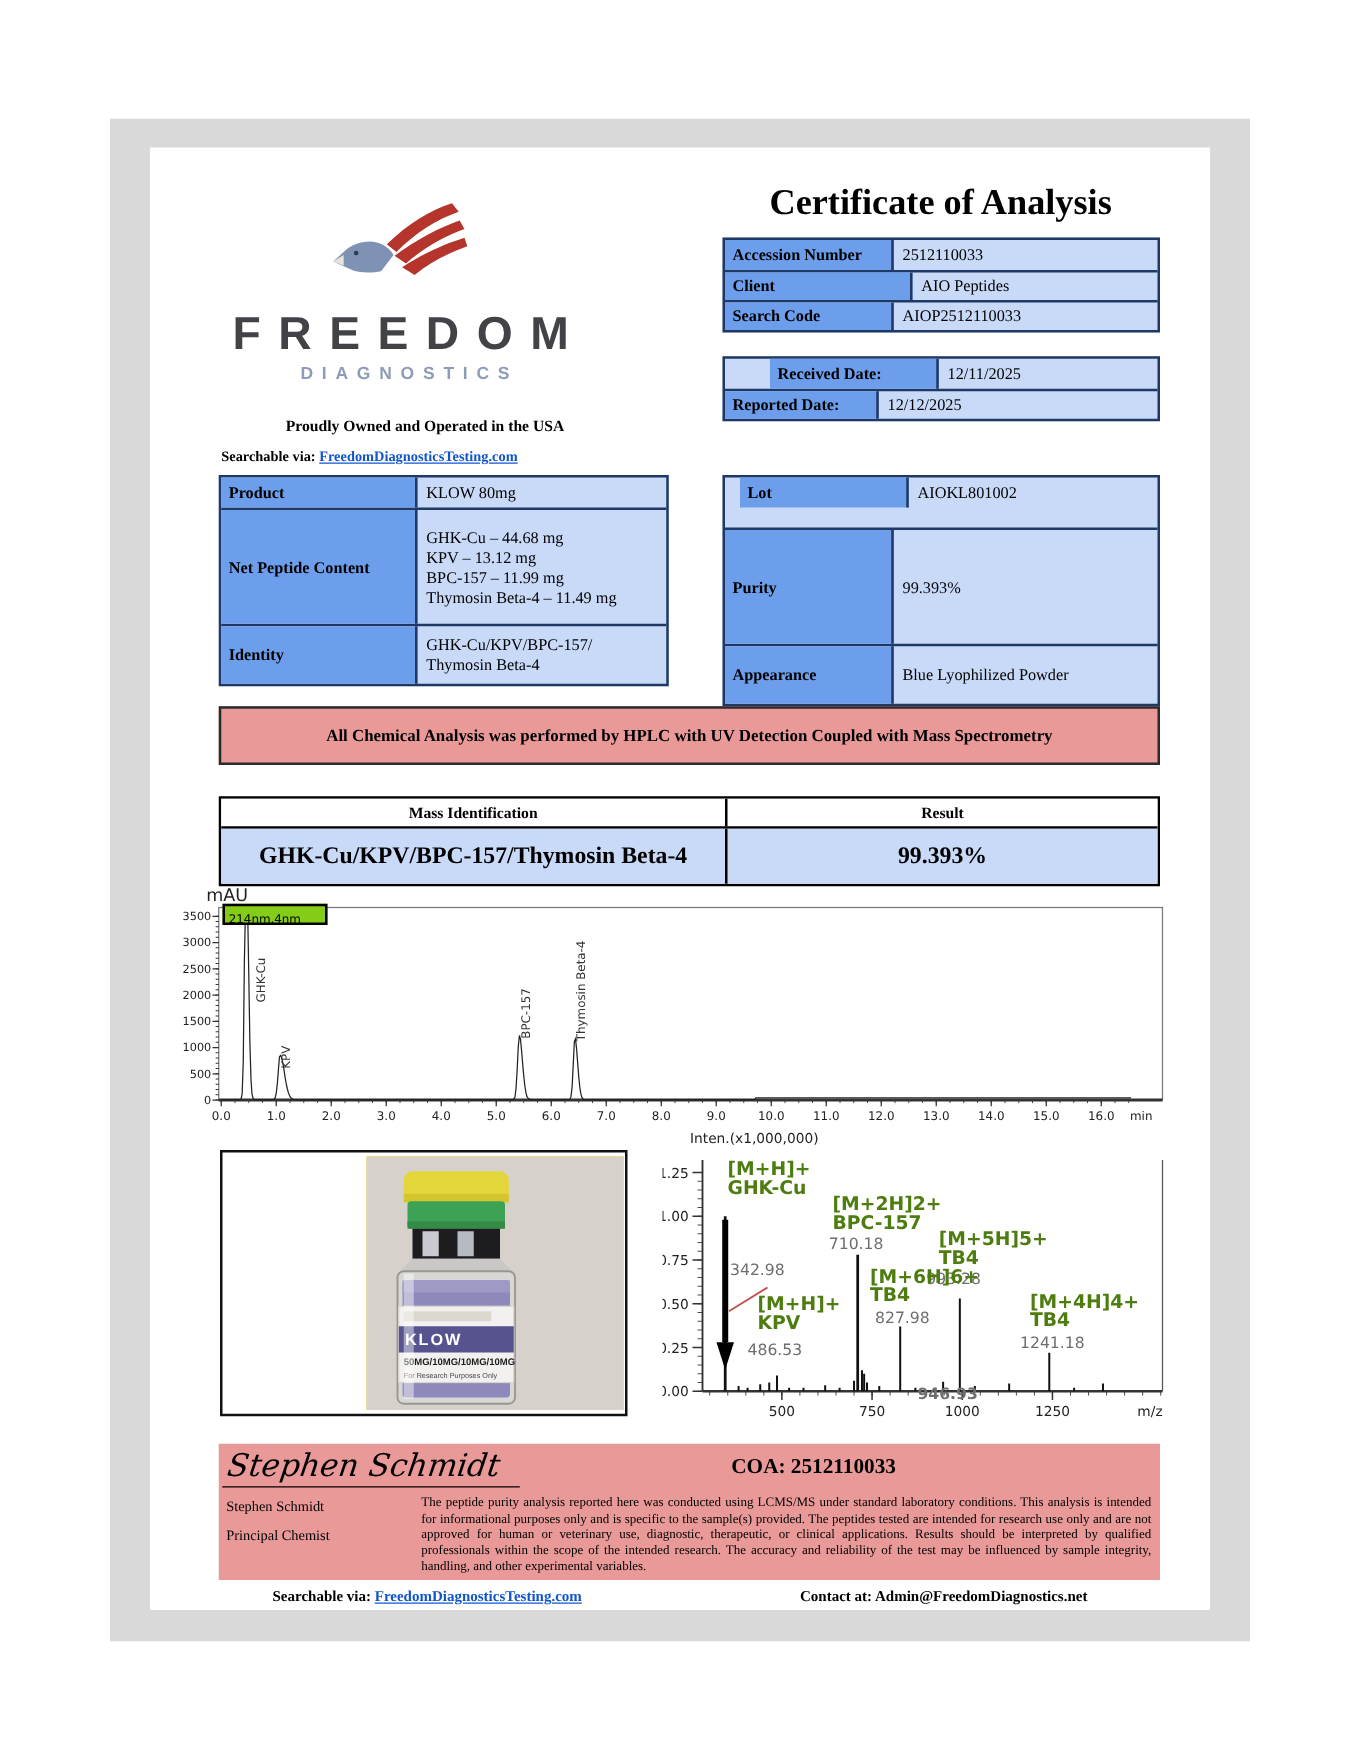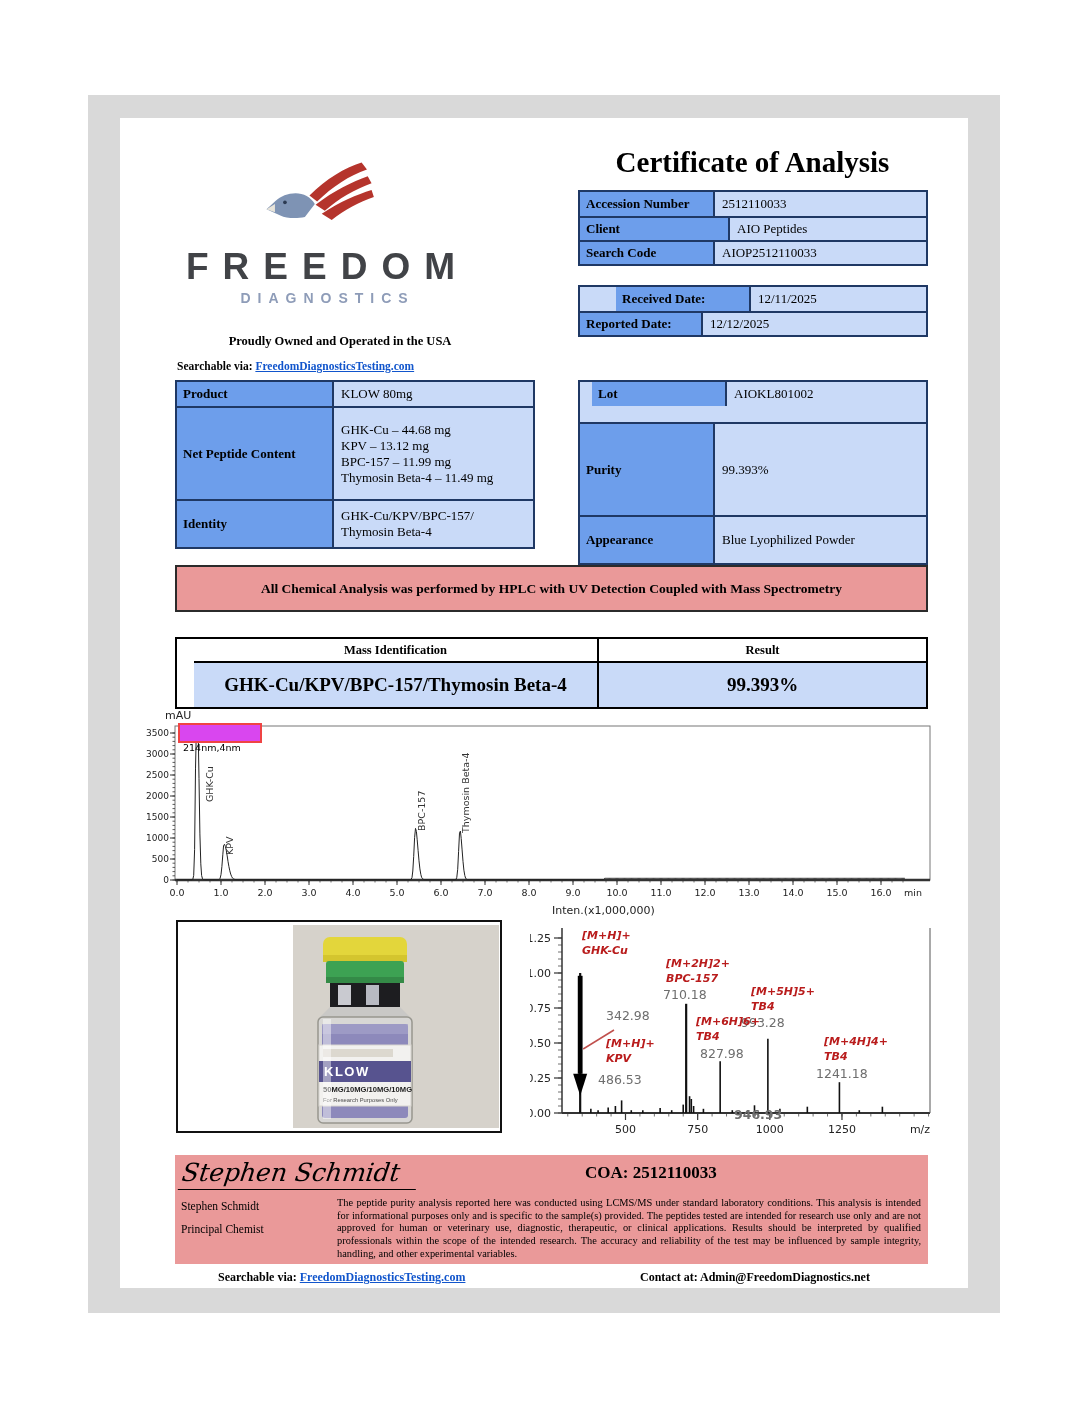--- a/index.html
+++ b/index.html
@@ -30,37 +30,37 @@
           display:flex;align-items:center;padding:1px 6px;font-size:13px;}
   .tvalue{display:flex;align-items:center;padding:1px 7px;font-size:13px;box-sizing:border-box;flex:1;}
   .pre{white-space:pre-line;}
 
   
   .banner{background:var(--banner,#ea9999);border:2px solid #2b2b2b;box-sizing:border-box;
           display:flex;align-items:center;justify-content:center;
           font-weight:700;font-size:13.5px;text-align:center;}
 
   
-  .mass-tbl{border:2px solid #000;box-sizing:border-box;padding-left:17px;}
+  .mass-tbl{border:2px solid #000;box-sizing:border-box;}
   .mass-hdr{display:flex;background:#fff;border-bottom:2px solid #000;box-sizing:border-box;}
   .mass-row{display:flex;background:var(--value-cell,#c9daf8);box-sizing:border-box;}
   .mass-c1{width:405px;border-right:2px solid #000;box-sizing:border-box;
            display:flex;align-items:center;justify-content:center;}
   .mass-c2{flex:1;display:flex;align-items:center;justify-content:center;}
   .mass-hdr .mass-c1,.mass-hdr .mass-c2{font-weight:700;font-size:12.5px;height:22px;}
   .mass-row .mass-c1,.mass-row .mass-c2{font-weight:700;font-size:19px;height:44px;}
 
   
   .chart-text{font-family:"DejaVu Sans",sans-serif;color:#222;}
-  .wl-box{border:2px solid #ef4444;background:#d946ef;font-family:"DejaVu Sans",sans-serif;
-          font-size:9.5px;line-height:13px;padding:16px 0 0 3px;box-sizing:border-box;}
+  .wl-box{border:2px solid #000000;background:#84cc16;font-family:"DejaVu Sans",sans-serif;
+          font-size:9.5px;line-height:13px;padding:4px 0 0 3px;box-sizing:border-box;}
   .rot-label{font-family:"DejaVu Sans",sans-serif;font-size:9.5px;color:#333;
              transform:rotate(-90deg);transform-origin:0 0;white-space:nowrap;}
-  .ms-ann{font-family:"DejaVu Sans",sans-serif;font-weight:700;font-size:11px;line-height:15px;
-          color:#b91c1c;white-space:pre-line;font-style:italic;}
+  .ms-ann{font-family:"DejaVu Sans",sans-serif;font-weight:700;font-size:15px;line-height:15px;
+          color:#4d7c0f;white-space:pre-line;}
   .ms-val{font-family:"DejaVu Sans",sans-serif;font-size:12.5px;color:#6e6e6e;white-space:nowrap;}
 
   
   .photo-box{border:2px solid #111;background:#fff;box-sizing:border-box;}
   .photo{background:#fde047;}
 
   
   .sig-box{background:var(--banner,#ea9999);}
   .sig-script{font-family:"DejaVu Serif",serif;font-style:italic;font-size:25px;
               transform:skewX(-8deg);display:inline-block;border-bottom:1.5px solid #000;
@@ -321,21 +321,21 @@
       <line x1="692" y1="172" x2="692" y2="174.5" stroke="#333" stroke-width="0.7"></line>
       <line x1="703" y1="172" x2="703" y2="174.5" stroke="#333" stroke-width="0.7"></line>
       <line x1="714" y1="172" x2="714" y2="174.5" stroke="#333" stroke-width="0.7"></line>
       <line x1="725" y1="172" x2="725" y2="174.5" stroke="#333" stroke-width="0.7"></line>
       <line x1="736" y1="172" x2="736" y2="174.5" stroke="#333" stroke-width="0.7"></line>
       <line x1="747" y1="172" x2="747" y2="174.5" stroke="#333" stroke-width="0.7"></line>
       <line x1="758" y1="172" x2="758" y2="174.5" stroke="#333" stroke-width="0.7"></line>
       <text x="768" y="188" text-anchor="middle" font-size="9.5" font-family="DejaVu Sans, sans-serif" fill="#222">min</text>
       <polyline points="32.0,171.7 32.9,171.7 33.8,171.7 34.6,171.7 35.5,171.7 36.4,171.7 37.3,171.7 38.2,171.7 39.0,171.7 39.9,171.7 40.8,171.7 41.7,171.7 42.6,171.7 43.4,171.7 44.3,171.7 45.2,171.7 46.1,171.7 47.0,171.7 47.8,171.4 48.7,167.4 49.6,141.7 50.5,60.9 51.4,19.0 52.2,19.0 53.1,19.0 54.0,70.6 54.9,125.9 55.8,155.8 56.6,167.4 57.5,170.8 58.4,171.5 59.3,171.6 60.2,171.7 61.0,171.7 61.9,171.7 62.8,171.7 63.7,171.7 64.6,171.7 65.4,171.7 66.3,171.7 67.2,171.7 68.1,171.7 69.0,171.7 69.8,171.7 70.7,171.7 71.6,171.7 72.5,171.7 73.4,171.6 74.2,171.4 75.1,170.3 76.0,166.6 76.9,158.5 77.8,146.8 78.6,137.4 79.5,136.3 80.4,138.5 81.3,142.6 82.2,147.9 83.0,153.4 83.9,158.5 84.8,162.8 85.7,166.1 86.6,168.4 87.4,169.9 88.3,170.7 89.2,171.2 90.1,171.5 91.0,171.6 91.8,171.6 92.7,171.7 93.6,171.7 94.5,171.7 95.4,171.7 96.2,171.7 97.1,171.7 98.0,171.7 98.9,171.7 99.8,171.7 100.6,171.7 101.5,171.7 102.4,171.7 103.3,171.7 104.2,171.7 105.0,171.7 105.9,171.7 106.8,171.7 107.7,171.7 108.6,171.7 109.4,171.7 110.3,171.7 111.2,171.7 112.1,171.7 113.0,171.7 113.8,171.7 114.7,171.7 115.6,171.7 116.5,171.7 117.4,171.7 118.2,171.7 119.1,171.7 120.0,171.7 120.9,171.7 121.8,171.7 122.6,171.7 123.5,171.7 124.4,171.7 125.3,171.7 126.2,171.7 127.0,171.7 127.9,171.7 128.8,171.7 129.7,171.7 130.6,171.7 131.4,171.7 132.3,171.7 133.2,171.7 134.1,171.7 135.0,171.7 135.8,171.7 136.7,171.7 137.6,171.7 138.5,171.7 139.4,171.7 140.2,171.7 141.1,171.7 142.0,171.7 142.9,171.7 143.8,171.7 144.6,171.7 145.5,171.7 146.4,171.7 147.3,171.7 148.2,171.7 149.0,171.7 149.9,171.7 150.8,171.7 151.7,171.7 152.6,171.7 153.4,171.7 154.3,171.7 155.2,171.7 156.1,171.7 157.0,171.7 157.8,171.7 158.7,171.7 159.6,171.7 160.5,171.7 161.4,171.7 162.2,171.7 163.1,171.7 164.0,171.7 164.9,171.7 165.8,171.7 166.6,171.7 167.5,171.7 168.4,171.7 169.3,171.7 170.2,171.7 171.0,171.7 171.9,171.7 172.8,171.7 173.7,171.7 174.6,171.7 175.4,171.7 176.3,171.7 177.2,171.7 178.1,171.7 179.0,171.7 179.8,171.7 180.7,171.7 181.6,171.7 182.5,171.7 183.4,171.7 184.2,171.7 185.1,171.7 186.0,171.7 186.9,171.7 187.8,171.7 188.6,171.7 189.5,171.7 190.4,171.7 191.3,171.7 192.2,171.7 193.0,171.7 193.9,171.7 194.8,171.7 195.7,171.7 196.6,171.7 197.4,171.7 198.3,171.7 199.2,171.7 200.1,171.7 201.0,171.7 201.8,171.7 202.7,171.7 203.6,171.7 204.5,171.7 205.4,171.7 206.2,171.7 207.1,171.7 208.0,171.7 208.9,171.7 209.8,171.7 210.6,171.7 211.5,171.7 212.4,171.7 213.3,171.7 214.2,171.7 215.0,171.7 215.9,171.7 216.8,171.7 217.7,171.7 218.6,171.7 219.4,171.7 220.3,171.7 221.2,171.7 222.1,171.7 223.0,171.7 223.8,171.7 224.7,171.7 225.6,171.7 226.5,171.7 227.4,171.7 228.2,171.7 229.1,171.7 230.0,171.7 230.9,171.7 231.8,171.7 232.6,171.7 233.5,171.7 234.4,171.7 235.3,171.7 236.2,171.7 237.0,171.7 237.9,171.7 238.8,171.7 239.7,171.7 240.6,171.7 241.4,171.7 242.3,171.7 243.2,171.7 244.1,171.7 245.0,171.7 245.8,171.7 246.7,171.7 247.6,171.7 248.5,171.7 249.4,171.7 250.2,171.7 251.1,171.7 252.0,171.7 252.9,171.7 253.8,171.7 254.6,171.7 255.5,171.7 256.4,171.7 257.3,171.7 258.2,171.7 259.0,171.7 259.9,171.7 260.8,171.7 261.7,171.7 262.6,171.7 263.4,171.7 264.3,171.7 265.2,171.6 266.1,171.3 267.0,169.5 267.8,163.0 268.7,148.4 269.6,129.6 270.5,120.4 271.4,123.5 272.2,131.8 273.1,142.5 274.0,152.8 274.9,160.9 275.8,166.3 276.6,169.3 277.5,170.7 278.4,171.3 279.3,171.6 280.2,171.6 281.0,171.7 281.9,171.7 282.8,171.7 283.7,171.7 284.6,171.7 285.4,171.7 286.3,171.7 287.2,171.7 288.1,171.7 289.0,171.7 289.8,171.7 290.7,171.7 291.6,171.7 292.5,171.7 293.4,171.7 294.2,171.7 295.1,171.7 296.0,171.7 296.9,171.7 297.8,171.7 298.6,171.7 299.5,171.7 300.4,171.7 301.3,171.7 302.2,171.7 303.0,171.7 303.9,171.7 304.8,171.7 305.7,171.7 306.6,171.7 307.4,171.7 308.3,171.7 309.2,171.7 310.1,171.6 311.0,171.4 311.8,169.3 312.7,161.3 313.6,143.4 314.5,125.1 315.4,123.1 316.2,130.4 317.1,141.9 318.0,153.4 318.9,162.2 319.8,167.5 320.6,170.1 321.5,171.2 322.4,171.5 323.3,171.6 324.2,171.7 325.0,171.7 325.9,171.7 326.8,171.7 327.7,171.7 328.6,171.7 329.4,171.7 330.3,171.7 331.2,171.7 332.1,171.7 333.0,171.7 333.8,171.7 334.7,171.7 335.6,171.7 336.5,171.7 337.4,171.7 338.2,171.7 339.1,171.7 340.0,171.7 340.9,171.7 341.8,171.7 342.6,171.7 343.5,171.7 344.4,171.7 345.3,171.7 346.2,171.7 347.0,171.7 347.9,171.7 348.8,171.7 349.7,171.7 350.6,171.7 351.4,171.7 352.3,171.7 353.2,171.7 354.1,171.7 355.0,171.7 355.8,171.7 356.7,171.7 357.6,171.7 358.5,171.7 359.4,171.7 360.2,171.7 361.1,171.7 362.0,171.7 362.9,171.7 363.8,171.7 364.6,171.7 365.5,171.7 366.4,171.7 367.3,171.7 368.2,171.7 369.0,171.7 369.9,171.7 370.8,171.7 371.7,171.7 372.6,171.7 373.4,171.7 374.3,171.7 375.2,171.7 376.1,171.7 377.0,171.7 377.8,171.7 378.7,171.7 379.6,171.7 380.5,171.7 381.4,171.7 382.2,171.7 383.1,171.7 384.0,171.7 384.9,171.7 385.8,171.7 386.6,171.7 387.5,171.7 388.4,171.7 389.3,171.7 390.2,171.7 391.0,171.7 391.9,171.7 392.8,171.7 393.7,171.7 394.6,171.7 395.4,171.7 396.3,171.7 397.2,171.7 398.1,171.7 399.0,171.7 399.8,171.7 400.7,171.7 401.6,171.7 402.5,171.7 403.4,171.7 404.2,171.7 405.1,171.7 406.0,171.7 406.9,171.7 407.8,171.7 408.6,171.7 409.5,171.7 410.4,171.7 411.3,171.7 412.2,171.7 413.0,171.7 413.9,171.7 414.8,171.7 415.7,171.7 416.6,171.7 417.4,171.7 418.3,171.7 419.2,171.7 420.1,171.7 421.0,171.7 421.8,171.7 422.7,171.7 423.6,171.7 424.5,171.7 425.4,171.7 426.2,171.7 427.1,171.7 428.0,171.7 428.9,171.7 429.8,171.7 430.6,171.7 431.5,171.7 432.4,171.7 433.3,171.7 434.2,171.7 435.0,171.7 435.9,171.7 436.8,171.7 437.7,171.7 438.6,171.7 439.4,171.7 440.3,171.7 441.2,171.7 442.1,171.7 443.0,171.7 443.8,171.7 444.7,171.7 445.6,171.7 446.5,171.7 447.4,171.7 448.2,171.7 449.1,171.7 450.0,171.7 450.9,171.7 451.8,171.7 452.6,171.7 453.5,171.7 454.4,171.7 455.3,171.7 456.2,171.7 457.0,171.7 457.9,171.7 458.8,171.7 459.7,170.3 460.6,170.3 461.4,170.3 462.3,170.3 463.2,170.3 464.1,170.3 465.0,170.3 465.8,170.3 466.7,170.3 467.6,170.3 468.5,170.3 469.4,170.3 470.2,170.3 471.1,170.3 472.0,170.3 472.9,170.3 473.8,170.3 474.6,170.3 475.5,170.3 476.4,170.3 477.3,170.3 478.2,170.3 479.0,170.3 479.9,170.3 480.8,170.3 481.7,170.3 482.6,170.3 483.4,170.3 484.3,170.3 485.2,170.3 486.1,170.3 487.0,170.3 487.8,170.3 488.7,170.3 489.6,170.3 490.5,170.3 491.4,170.3 492.2,170.3 493.1,170.3 494.0,170.3 494.9,170.3 495.8,170.3 496.6,170.3 497.5,170.3 498.4,170.3 499.3,170.3 500.2,170.3 501.0,170.3 501.9,170.3 502.8,170.3 503.7,170.3 504.6,170.3 505.4,170.3 506.3,170.3 507.2,170.3 508.1,170.3 509.0,170.3 509.8,170.3 510.7,170.3 511.6,170.3 512.5,170.3 513.4,170.3 514.2,170.3 515.1,170.3 516.0,170.3 516.9,170.3 517.8,170.3 518.6,170.3 519.5,170.3 520.4,170.3 521.3,170.3 522.2,170.3 523.0,170.3 523.9,170.3 524.8,170.3 525.7,170.3 526.6,170.3 527.4,170.3 528.3,170.3 529.2,170.3 530.1,170.3 531.0,170.3 531.8,170.3 532.7,170.3 533.6,170.3 534.5,170.3 535.4,170.3 536.2,170.3 537.1,170.3 538.0,170.3 538.9,170.3 539.8,170.3 540.6,170.3 541.5,170.3 542.4,170.3 543.3,170.3 544.2,170.3 545.0,170.3 545.9,170.3 546.8,170.3 547.7,170.3 548.6,170.3 549.4,170.3 550.3,170.3 551.2,170.3 552.1,170.3 553.0,170.3 553.8,170.3 554.7,170.3 555.6,170.3 556.5,170.3 557.4,170.3 558.2,170.3 559.1,170.3 560.0,170.3 560.9,170.3 561.8,170.3 562.6,170.3 563.5,170.3 564.4,170.3 565.3,170.3 566.2,170.3 567.0,170.3 567.9,170.3 568.8,170.3 569.7,170.3 570.6,170.3 571.4,170.3 572.3,170.3 573.2,170.3 574.1,170.3 575.0,170.3 575.8,170.3 576.7,170.3 577.6,170.3 578.5,170.3 579.4,170.3 580.2,170.3 581.1,170.3 582.0,170.3 582.9,170.3 583.8,170.3 584.6,170.3 585.5,170.3 586.4,170.3 587.3,170.3 588.2,170.3 589.0,170.3 589.9,170.3 590.8,170.3 591.7,170.3 592.6,170.3 593.4,170.3 594.3,170.3 595.2,170.3 596.1,170.3 597.0,170.3 597.8,170.3 598.7,170.3 599.6,170.3 600.5,170.3 601.4,170.3 602.2,170.3 603.1,170.3 604.0,170.3 604.9,170.3 605.8,170.3 606.6,170.3 607.5,170.3 608.4,170.3 609.3,170.3 610.2,170.3 611.0,170.3 611.9,170.3 612.8,170.3 613.7,170.3 614.6,170.3 615.4,170.3 616.3,170.3 617.2,170.3 618.1,170.3 619.0,170.3 619.8,170.3 620.7,170.3 621.6,170.3 622.5,170.3 623.4,170.3 624.2,170.3 625.1,170.3 626.0,170.3 626.9,170.3 627.8,170.3 628.6,170.3 629.5,170.3 630.4,170.3 631.3,170.3 632.2,170.3 633.0,170.3 633.9,170.3 634.8,170.3 635.7,170.3 636.6,170.3 637.4,170.3 638.3,170.3 639.2,170.3 640.1,170.3 641.0,170.3 641.8,170.3 642.7,170.3 643.6,170.3 644.5,170.3 645.4,170.3 646.2,170.3 647.1,170.3 648.0,170.3 648.9,170.3 649.8,170.3 650.6,170.3 651.5,170.3 652.4,170.3 653.3,170.3 654.2,170.3 655.0,170.3 655.9,170.3 656.8,170.3 657.7,170.3 658.6,170.3 659.4,170.3 660.3,170.3 661.2,170.3 662.1,170.3 663.0,170.3 663.8,170.3 664.7,170.3 665.6,170.3 666.5,170.3 667.4,170.3 668.2,170.3 669.1,170.3 670.0,170.3 670.9,170.3 671.8,170.3 672.6,170.3 673.5,170.3 674.4,170.3 675.3,170.3 676.2,170.3 677.0,170.3 677.9,170.3 678.8,170.3 679.7,170.3 680.6,170.3 681.4,170.3 682.3,170.3 683.2,170.3 684.1,170.3 685.0,170.3 685.8,170.3 686.7,170.3 687.6,170.3 688.5,170.3 689.4,170.3 690.2,170.3 691.1,170.3 692.0,170.3 692.9,170.3 693.8,170.3 694.6,170.3 695.5,170.3 696.4,170.3 697.3,170.3 698.2,170.3 699.0,170.3 699.9,170.3 700.8,170.3 701.7,170.3 702.6,170.3 703.4,170.3 704.3,170.3 705.2,170.3 706.1,170.3 707.0,170.3 707.8,170.3 708.7,170.3 709.6,170.3 710.5,170.3 711.4,170.3 712.2,170.3 713.1,170.3 714.0,170.3 714.9,170.3 715.8,170.3 716.6,170.3 717.5,170.3 718.4,170.3 719.3,170.3 720.2,170.3 721.0,170.3 721.9,170.3 722.8,170.3 723.7,170.3 724.6,170.3 725.4,170.3 726.3,170.3 727.2,170.3 728.1,170.3 729.0,170.3 729.8,170.3 730.7,170.3 731.6,170.3 732.5,170.3 733.4,170.3 734.2,170.3 735.1,170.3 736.0,170.3 736.9,170.3 737.8,170.3 738.6,170.3 739.5,170.3 740.4,170.3 741.3,170.3 742.2,170.3 743.0,170.3 743.9,170.3 744.8,170.3 745.7,170.3 746.6,170.3 747.4,170.3 748.3,170.3 749.2,170.3 750.1,170.3 751.0,170.3 751.8,170.3 752.7,170.3 753.6,170.3 754.5,170.3 755.4,170.3 756.2,170.3 757.1,170.3 758.0,170.3 758.9,170.3 759.8,170.3" fill="none" stroke="#222" stroke-width="1"></polyline>
     </svg>
-  <div class="abs chart-text" style="left:45px;top:591px;font-size:11px;">mAU</div>
+  <div class="abs chart-text" style="left:45px;top:591px;font-size:14px;">mAU</div>
   <div class="abs wl-box" style="left:58px;top:605px;width:84px;height:17px;">214nm,4nm</div>
   <div class="abs rot-label" style="left:84px;top:684px;">GHK-Cu</div>
   <div class="abs rot-label" style="left:104px;top:737px;">KPV</div>
   <div class="abs rot-label" style="left:296px;top:713px;">BPC-157</div>
   <div class="abs rot-label" style="left:340px;top:715px;">Thymosin Beta-4</div>
 
   <div class="abs photo-box" style="left:56px;top:802px;width:326px;height:213px;">
     <div class="photo abs" style="left:115px;top:3px;width:206px;height:203px;">
       <svg width="206" height="203" viewBox="0 0 206 203">
         <rect x="0" y="0" width="206" height="203" fill="#d6d2cb"></rect>
@@ -477,21 +477,21 @@
 TB4</div>
   <div class="abs ms-val" style="left:621px;top:897px;">993.28</div>
   <div class="abs ms-ann" style="left:576px;top:896px;">[M+6H]6+
 TB4</div>
   <div class="abs ms-val" style="left:580px;top:928px;">827.98</div>
   <div class="abs ms-ann" style="left:704px;top:916px;">[M+4H]4+
 TB4</div>
   <div class="abs ms-val" style="left:696px;top:948px;">1241.18</div>
   <div class="abs ms-ann" style="left:486px;top:918px;">[M+H]+
 KPV</div>
-  <div class="abs ms-val" style="left:464px;top:890px;padding-left:22px;">342.98</div>
+  <div class="abs ms-val" style="left:464px;top:890px;">342.98</div>
   <div class="abs ms-val" style="left:478px;top:954px;">486.53</div>
   <div class="abs ms-val" style="left:614px;top:989px;font-weight:bold;">946.93</div>
 
   <div class="abs sig-box" style="left:55px;top:1037px;width:753px;height:109px;">
     <div class="abs" style="left:5px;top:3px;">
       <span class="sig-script">Stephen Schmidt</span>
     </div>
     <div class="abs coa" style="left:410px;top:8px;">COA: 2512110033</div>
     <div class="abs sig-name" style="left:6px;top:45px;">Stephen Schmidt</div>
     <div class="abs sig-name" style="left:6px;top:68px;">Principal Chemist</div>

